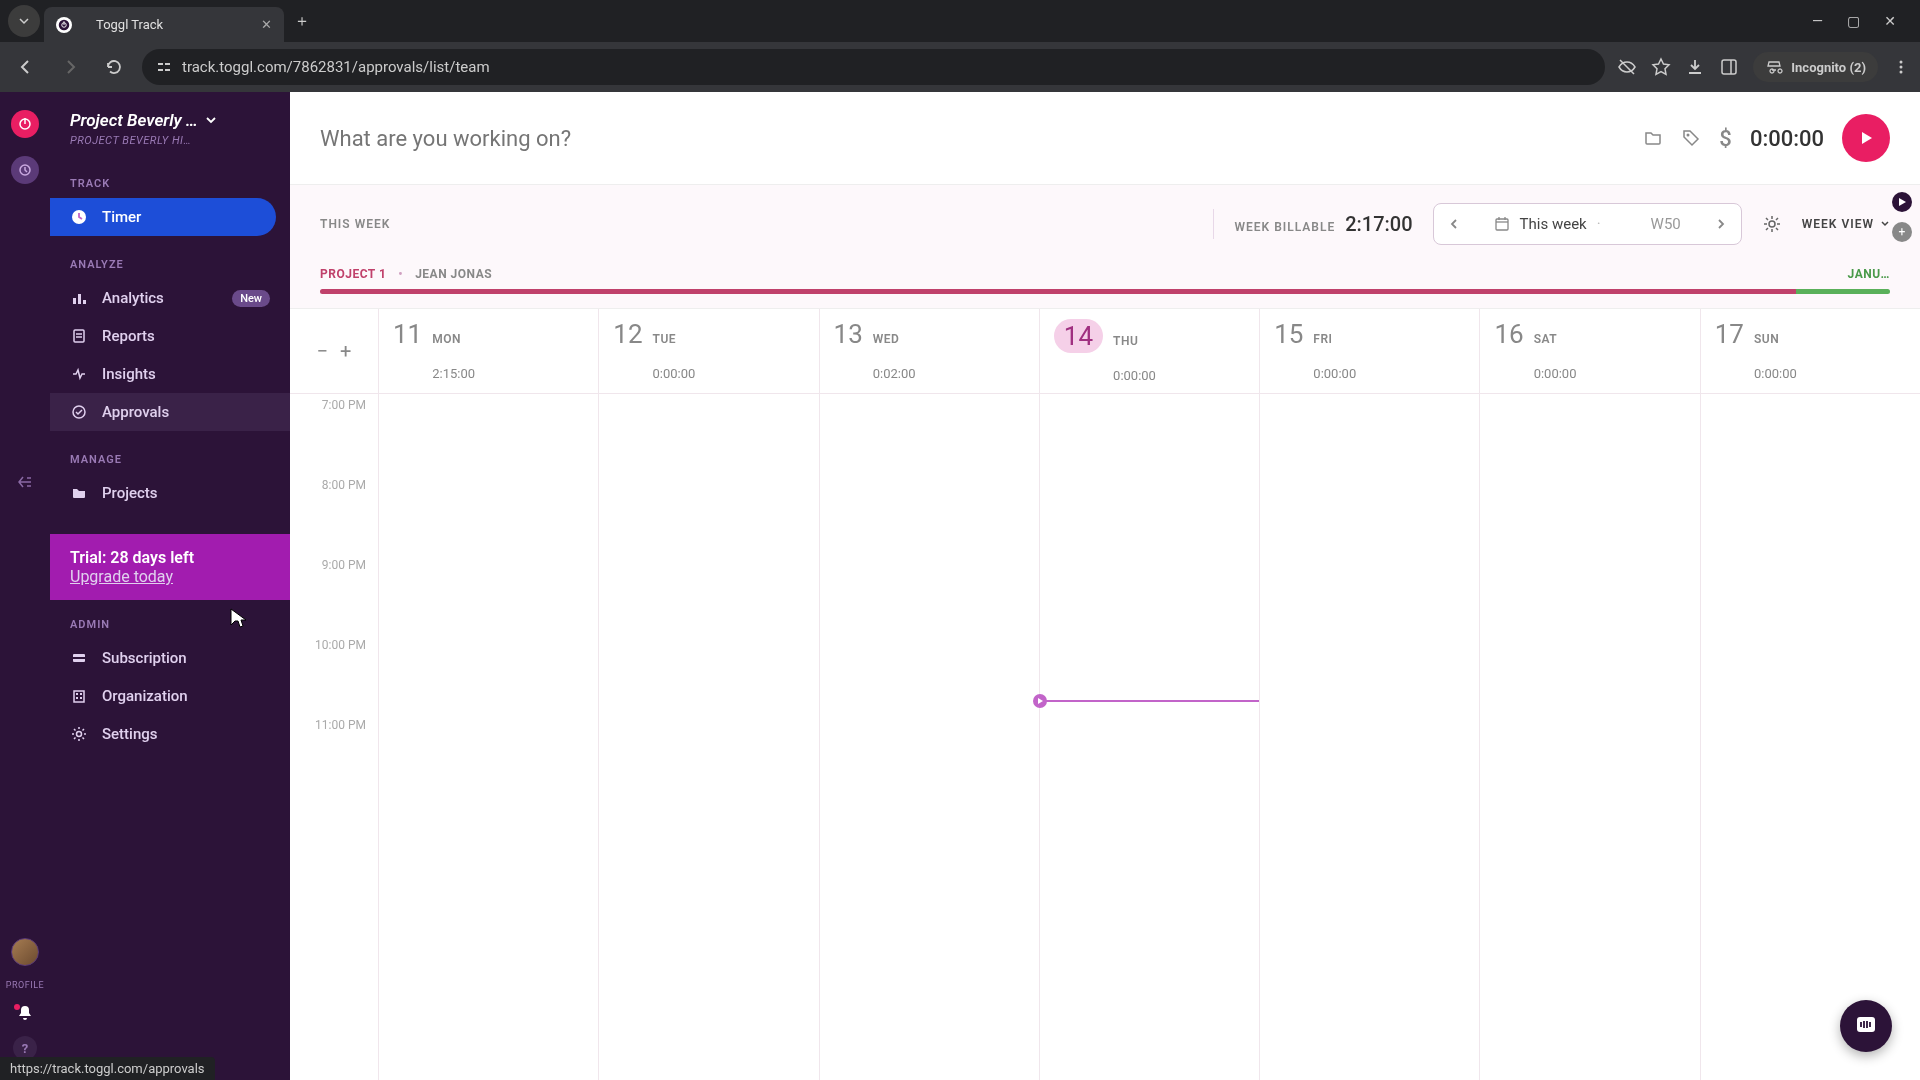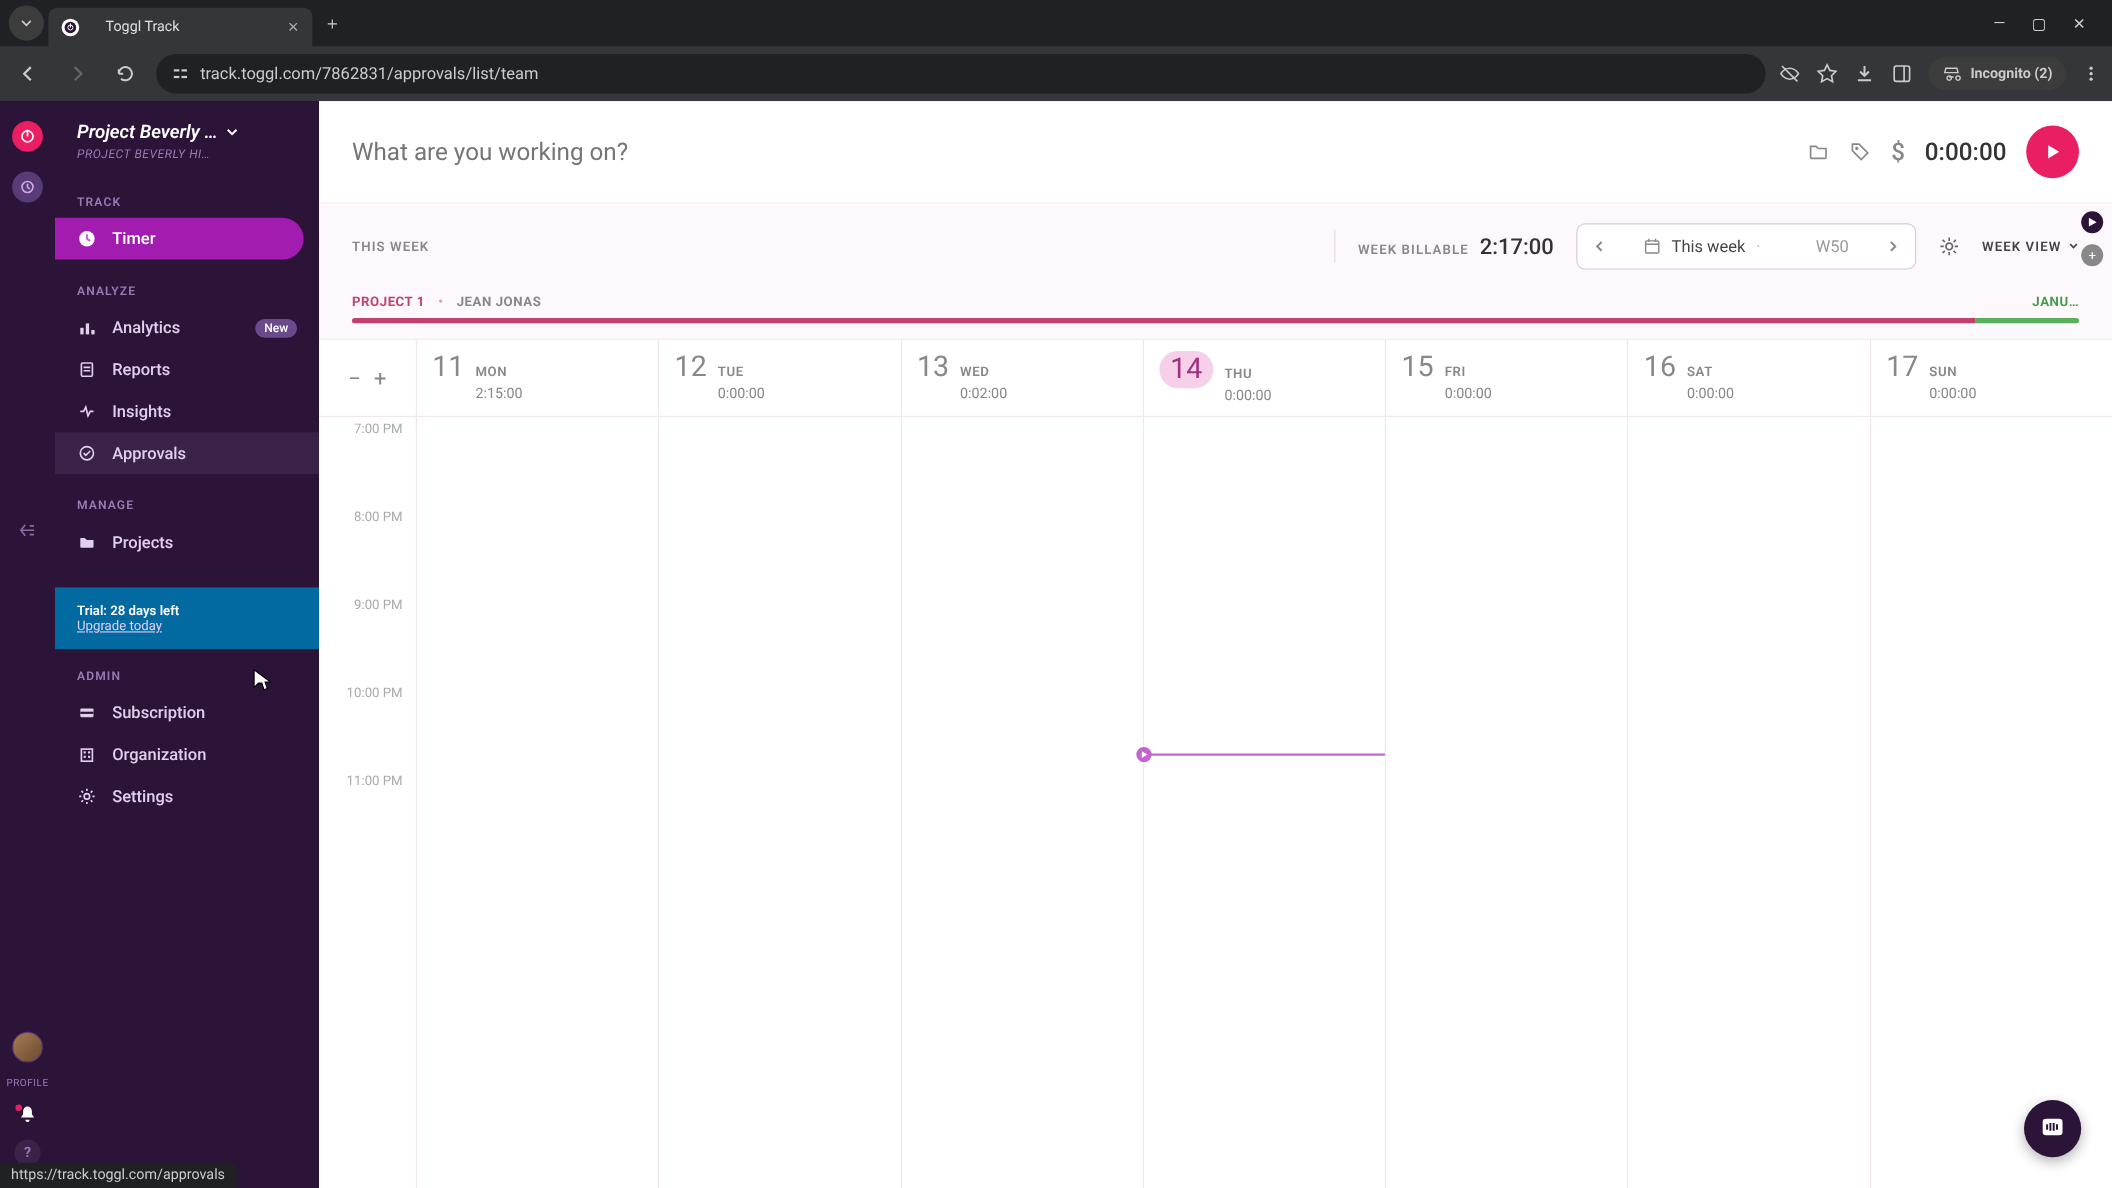--- a/index.html
+++ b/index.html
@@ -40,25 +40,25 @@
 .rail-bell::after { content: ''; position: absolute; top: 0; left: -2px; width: 6px; height: 6px; background: #e91e63; border-radius: 50%; }
 .rail-help { width: 24px; height: 24px; border-radius: 50%; background: #3a2248; color: #9a7ab5; display: flex; align-items: center; justify-content: center; font-size: 13px; font-weight: bold; cursor: pointer; }
 
 .sidebar { width: 240px; background: #2c1338; color: #fff; display: flex; flex-direction: column; overflow-y: auto; }
 .workspace { padding: 18px 20px 12px; font-style: italic; }
 .workspace-name { font-size: 17px; font-weight: 600; display: flex; align-items: center; gap: 6px; cursor: pointer; }
 .workspace-sub { font-size: 11px; color: #9a7ab5; letter-spacing: 0.5px; margin-top: 4px; }
 .nav-section { padding: 14px 0 4px; }
 .nav-heading { font-size: 11px; color: #9a7ab5; letter-spacing: 1px; padding: 4px 20px 8px; font-weight: 600; }
 .nav-item { display: flex; align-items: center; gap: 14px; padding: 10px 20px; font-size: 15px; font-weight: 500; cursor: pointer; color: #e0d0ee; }
-.nav-item.active { background: #a21caf; border-radius: 0 22px 22px 0; margin-right: 14px; color: #fff; }
+.nav-item.active { background: #1d4ed8; border-radius: 0 22px 22px 0; margin-right: 14px; color: #fff; }
 .nav-item.hover { background: #3a2248; }
 .nav-item-icon { width: 18px; display: flex; justify-content: center; }
 .nav-badge { background: #6a4a8a; color: #fff; font-size: 11px; padding: 2px 8px; border-radius: 10px; margin-left: auto; }
-.trial-box { background: #0369a1; margin: 18px 0 0; padding: 14px 20px; font-size: 12px; }
+.trial-box { background: #a21caf; margin: 18px 0 0; padding: 14px 20px; font-size: 16px; }
 .trial-box a { color: #e0d0ee; text-decoration: underline; cursor: pointer; }
 
 
 .main { flex: 1; background: #fdf8fb; display: flex; flex-direction: column; position: relative; }
 .timer-bar { background: #fff; padding: 22px 30px; display: flex; align-items: center; gap: 18px; border-bottom: 1px solid #eee; }
 .timer-input { flex: 1; font-size: 22px; color: #999; border: none; outline: none; background: transparent; }
 .timer-icon { color: #888; cursor: pointer; font-size: 18px; }
 .timer-value { font-size: 22px; font-weight: 500; color: #333; }
 .play-btn { width: 48px; height: 48px; border-radius: 50%; background: #e91e63; display: flex; align-items: center; justify-content: center; cursor: pointer; color: #fff; }
 .timer-side { position: absolute; right: 8px; top: 100px; display: flex; flex-direction: column; gap: 10px; }
@@ -92,21 +92,21 @@
 
 .calendar { flex: 1; display: flex; flex-direction: column; background: #fff; margin: 0; border-top: 1px solid #eee; }
 .cal-header { display: flex; border-bottom: 1px solid #f0e6ec; }
 .cal-zoom { width: 88px; display: flex; align-items: center; justify-content: center; gap: 12px; font-size: 20px; color: #888; }
 .cal-zoom span { cursor: pointer; }
 .cal-day { flex: 1; padding: 10px 14px; border-left: 1px solid #f0e6ec; }
 .cal-day-top { display: flex; align-items: baseline; gap: 10px; }
 .cal-day-num { font-size: 26px; font-weight: 400; color: #888; }
 .cal-day-num.today { background: #f5d0e8; border-radius: 18px; padding: 2px 10px; color: #a03080; }
 .cal-day-name { font-size: 12px; color: #888; font-weight: 600; letter-spacing: 0.5px; }
-.cal-day-dur { font-size: 13px; color: #888; margin-top: 6px; }
+.cal-day-dur { font-size: 13px; color: #888; margin-top: 20px; }
 
 .cal-body { flex: 1; position: relative; display: flex; overflow: hidden; }
 .cal-times { width: 88px; }
 .cal-time-row { height: 80px; font-size: 12px; color: #aaa; text-align: right; padding-right: 12px; padding-top: 4px; }
 .cal-grid { flex: 1; display: flex; position: relative; }
 .cal-col { flex: 1; border-left: 1px solid #f0e6ec; }
 .cal-now { position: absolute; left: 0; right: 0; top: 306px; height: 2px; background: #c264c9; display: flex; align-items: center; }
 .cal-now-dot { width: 14px; height: 14px; border-radius: 50%; background: #c264c9; position: absolute; left: -7px; display: flex; align-items: center; justify-content: center; }
 .cal-now-dot::after { content: ''; border-left: 5px solid #fff; border-top: 3px solid transparent; border-bottom: 3px solid transparent; margin-left: 2px; }
 

